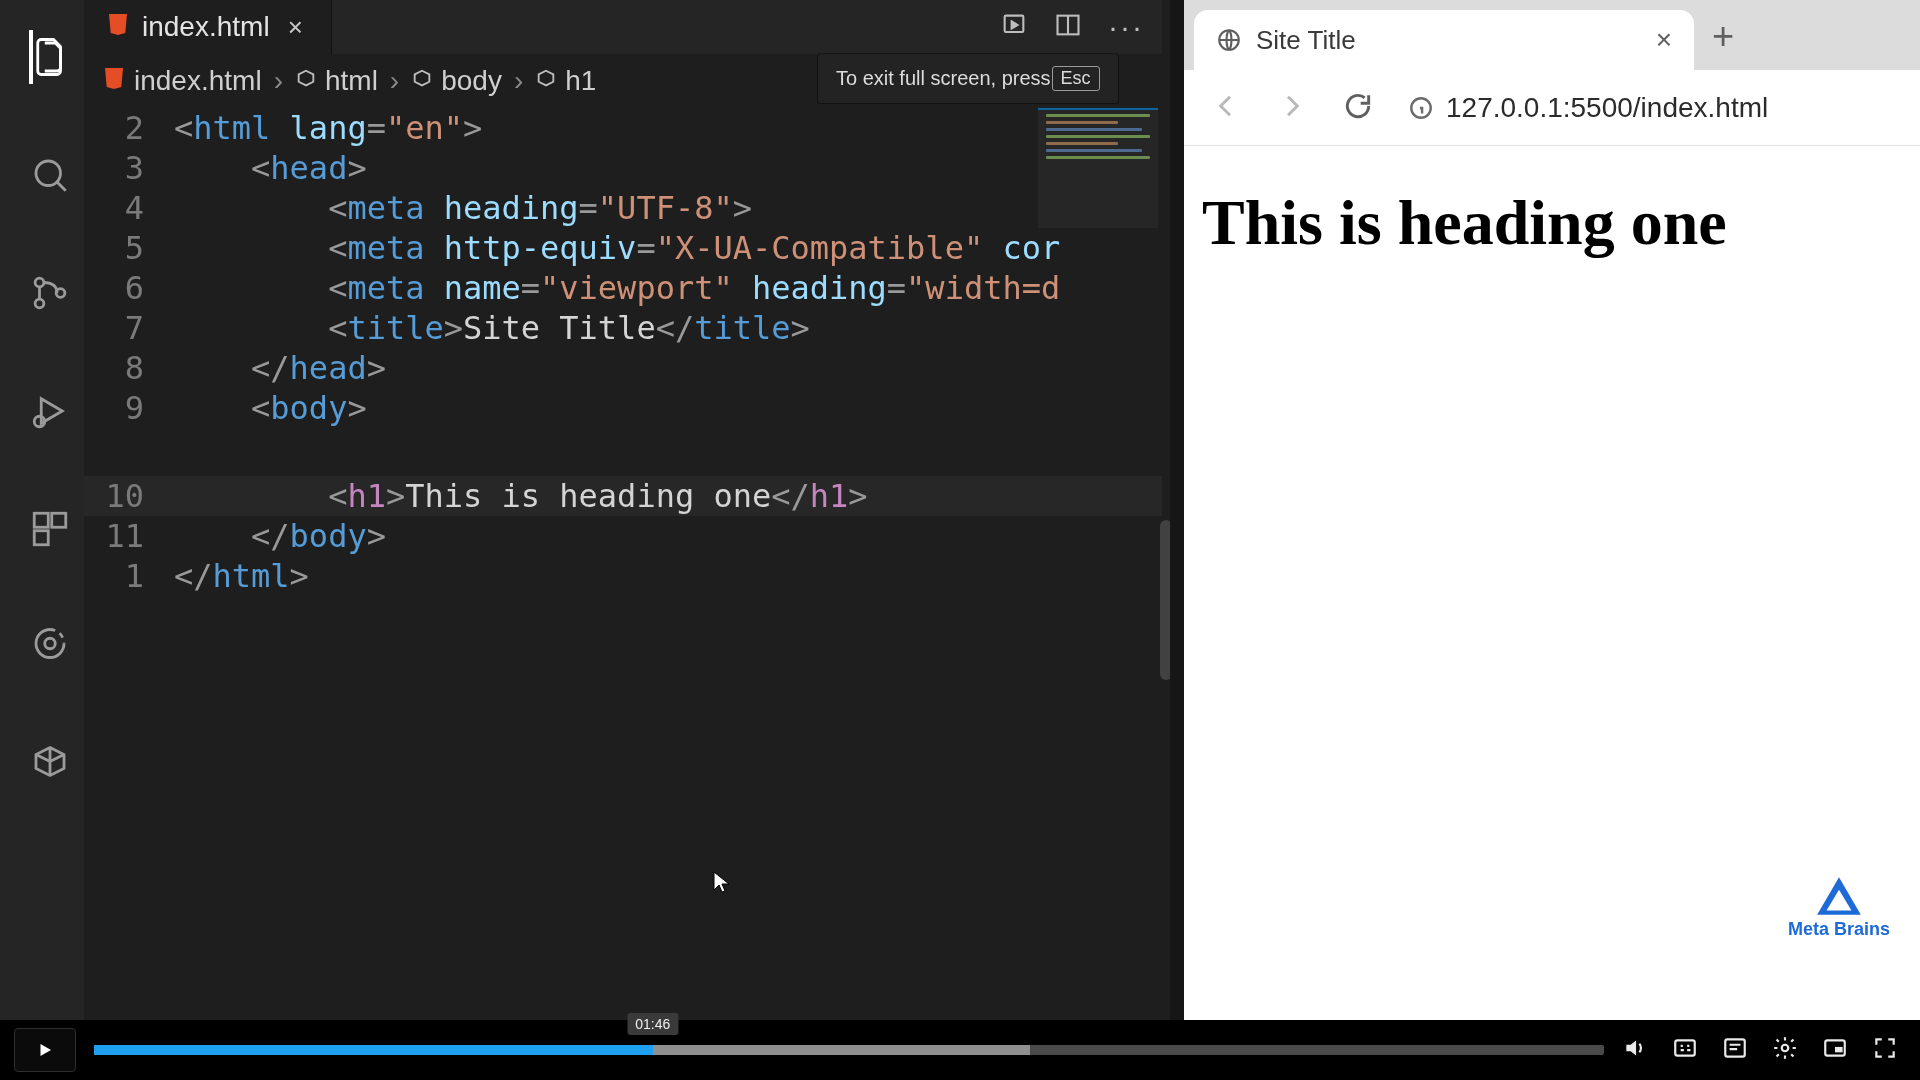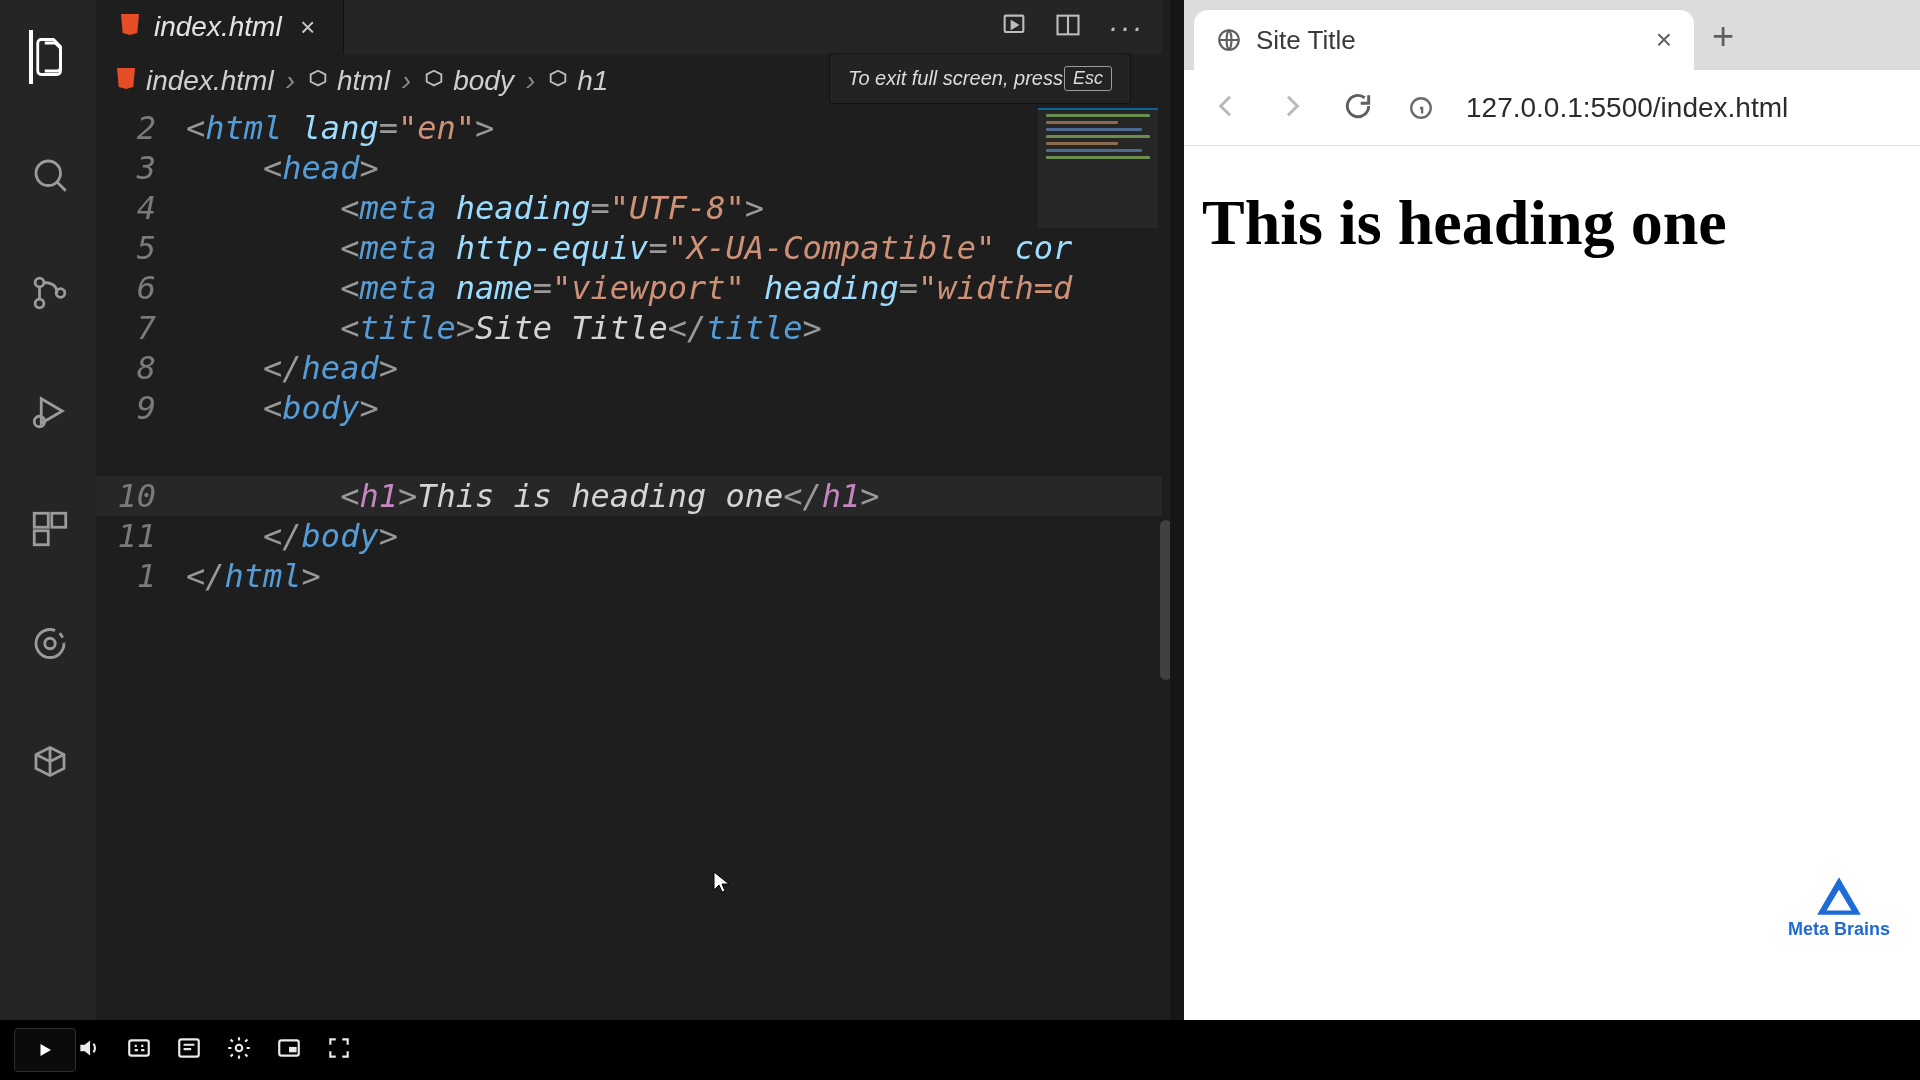--- a/index.html
+++ b/index.html
@@ -12,23 +12,22 @@
     background:#252525; display:flex; flex-direction:column; align-items:center; padding-top:30px; gap:64px;
   }
   .activity-bar .act-icon svg { width:42px; height:42px; stroke:#9b9b9b; fill:none; stroke-width:1.6; }
   .activity-bar .act-icon.active svg { stroke:#fff; }
   .activity-bar .act-icon.active::before{
     content:""; position:absolute; left:0; width:4px; height:54px; background:#fff;
   }
   .act-icon { position:relative; height:54px; display:flex; align-items:center; }
 
   .vscode-area{
-    position:absolute; left:96px; top:0; right:758px; height:calc(100% - 60px);
+    position:absolute; left:84px; top:0; right:758px; height:calc(100% - 60px);
     background:#1e1e1e;
-    font-style:italic;
   }
 
   
   .tab-row{
     height:54px; display:flex; align-items:stretch; background:#252525;
   }
   .file-tab{
     display:flex; align-items:center; gap:12px; padding:0 22px; background:#1e1e1e; border-right:1px solid #111; color:#e4e4e4; font-size:28px;
   }
   .file-tab .html5-icon{ color:#e44d26; }
@@ -103,21 +102,21 @@
   .tab-close{ margin-left:auto; font-size:28px; color:#5f5f5f; }
   .new-tab{ margin-left:18px; padding-bottom:12px; font-size:38px; color:#5f5f5f; }
 
   .nav-bar{
     height:76px; background:#fff; border-bottom:1px solid #e4e4e4;
     display:flex; align-items:center; gap:34px; padding:0 26px;
   }
   .nav-bar svg{ width:32px; height:32px; stroke:#5f5f5f; fill:none; stroke-width:2.2; }
   .nav-bar .disabled svg{ stroke:#b9b9b9; }
   .url-bar{
-    flex:1; display:flex; align-items:center; gap:32px; font-size:28px; color:#2b2b2b;
+    flex:1; display:flex; align-items:center; gap:12px; font-size:28px; color:#2b2b2b;
   }
   .url-bar svg{ width:26px; height:26px; stroke:#6b6b6b; }
 
   .page-content{ flex:1; padding:40px 18px; }
   .page-content h1{ font-family: "Times New Roman", serif; font-size:64px; font-weight:700; color:#000; }
 
   .watermark{
     position:absolute; right:30px; bottom:80px; display:flex; flex-direction:column; align-items:center;
     color:#1e6ad6; font-size:18px; font-weight:600;
   }
@@ -370,20 +369,25 @@
     <span>Meta Brains</span>
   </div>
 </div>
 
 <div class="player">
   <div class="play-btn">
     <svg viewBox="0 0 24 24">
         <path d="M6 4v16l14-8z"></path>
       </svg>
   </div>
+  <div class="progress">
+    <div class="progress-buffer"></div>
+    <div class="progress-fill" style="width: 37%;"></div>
+    <div class="time-bubble" style="left: 37%;">01:46</div>
+  </div>
   <div class="player-right">
     <span><svg viewBox="0 0 24 24">
           <path d="M4 9h4l5-4v14l-5-4H4z"></path>
           <path d="M16 8c2 2 2 6 0 8" fill="none" stroke="#eaeaea" stroke-width="2"></path>
         </svg></span>
     <span><svg viewBox="0 0 24 24">
           <rect x="3" y="5" width="18" height="14" rx="2" fill="none" stroke="#eaeaea" stroke-width="2"></rect>
           <path d="M8 10h2M8 14h3M14 10h2M14 14h3" stroke="#eaeaea" stroke-width="2"></path>
         </svg></span>
     <span><svg viewBox="0 0 24 24">

